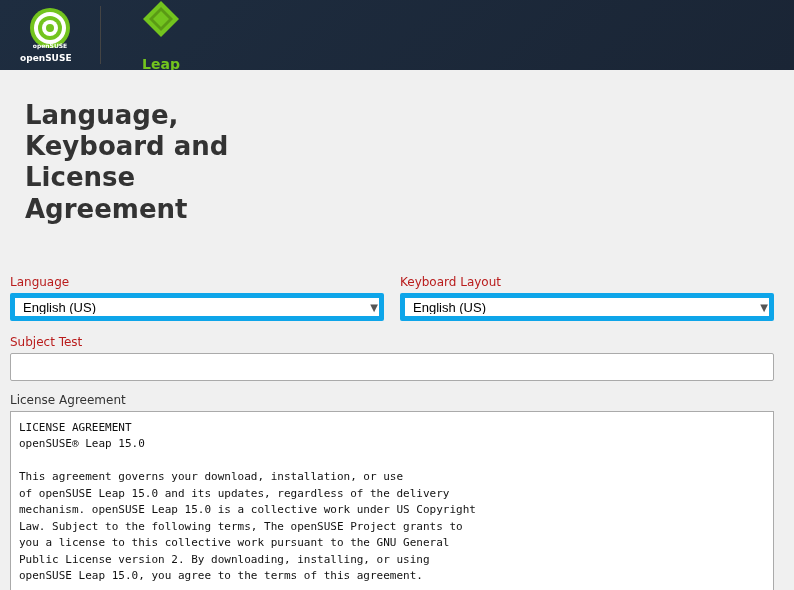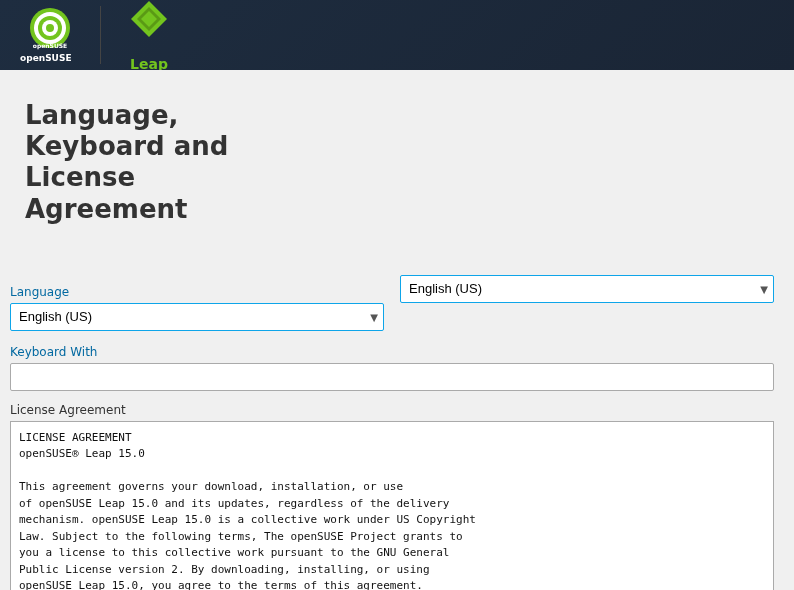--- a/index.html
+++ b/index.html
@@ -18,21 +18,21 @@
     }
 
     
     .header {
       background: #1a1a2e;
       background: linear-gradient(135deg, #1e2d40 0%, #1a2535 100%);
       height: 70px;
       display: flex;
       align-items: center;
       padding: 0 20px;
-      gap: 8px;
+      gap: 20px;
     }
 
     .header-logo-opensuse {
       display: flex;
       flex-direction: column;
       align-items: center;
       padding-right: 20px;
       border-right: 1px solid #444;
     }
 
@@ -92,30 +92,29 @@
       margin-bottom: 14px;
     }
 
     .form-group {
       flex: 1;
     }
 
     .form-label {
       display: block;
       font-size: 12px;
-      color: #0369a1;
+      color: #b91c1c;
       margin-bottom: 4px;
-      margin-top: 10px;
     }
 
     .form-select {
       width: 100%;
       height: 28px;
       padding: 2px 24px 2px 8px;
-      border: 1px solid #0ea5e9;
+      border: 5px solid #0ea5e9;
       background: white;
       font-size: 13px;
       appearance: none;
       -webkit-appearance: none;
       cursor: pointer;
       position: relative;
       border-radius: 2px;
     }
 
     .select-wrapper {
@@ -238,31 +237,32 @@
         <label class="form-label">Language</label>
         <div class="select-wrapper">
           <select class="form-select">
             <option>English (US)</option>
           </select>
           <span class="select-arrow">▼</span>
         </div>
       </div>
 
       <div class="form-group">
+        <label class="form-label">Keyboard Layout</label>
         <div class="select-wrapper">
           <select class="form-select">
             <option>English (US)</option>
           </select>
           <span class="select-arrow">▼</span>
         </div>
       </div>
     </div>
 
     <div style="margin-bottom:12px;">
-      <label class="form-label">Keyboard With</label>
+      <label class="form-label">Subject Test</label>
       <input type="text" class="keyboard-test-input" value="" style="">
     </div>
 
     <div>
       <label class="license-label">License Agreement</label>
       <div class="license-box">
         <pre style="white-space:pre-wrap;font-family:monospace;font-size:11px;">LICENSE AGREEMENT
 openSUSE® Leap 15.0
 
 This agreement governs your download, installation, or use

